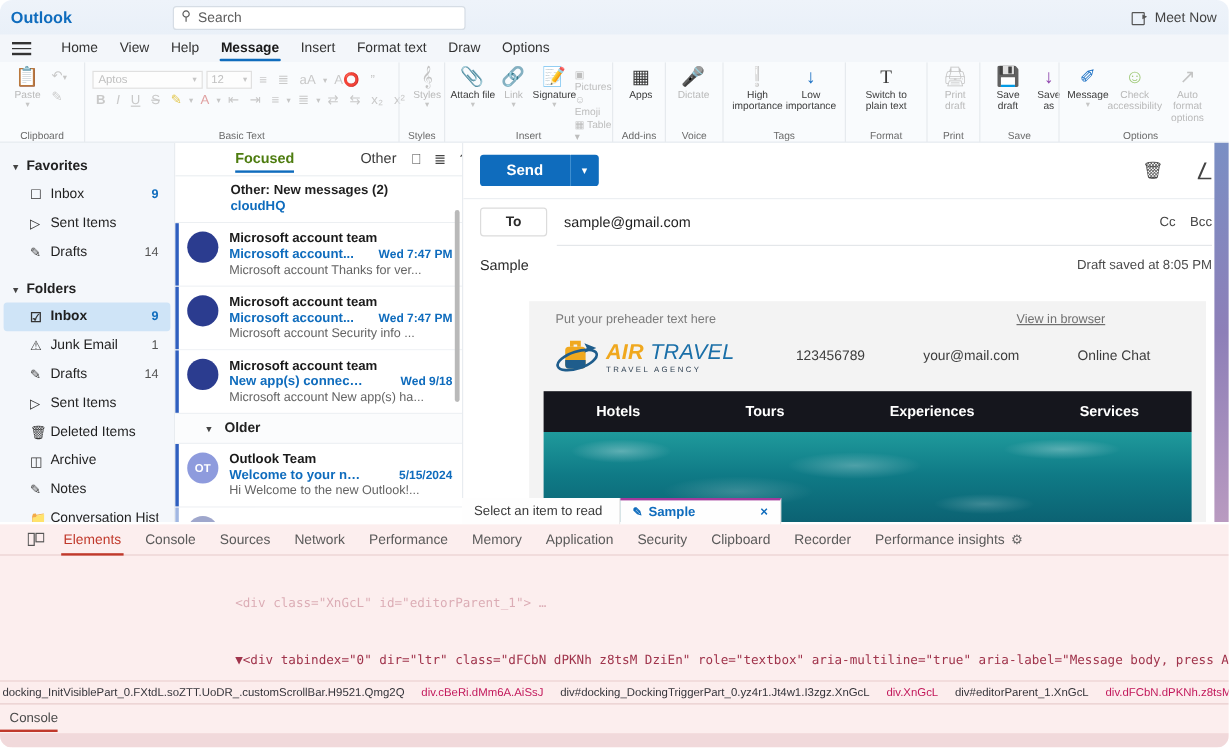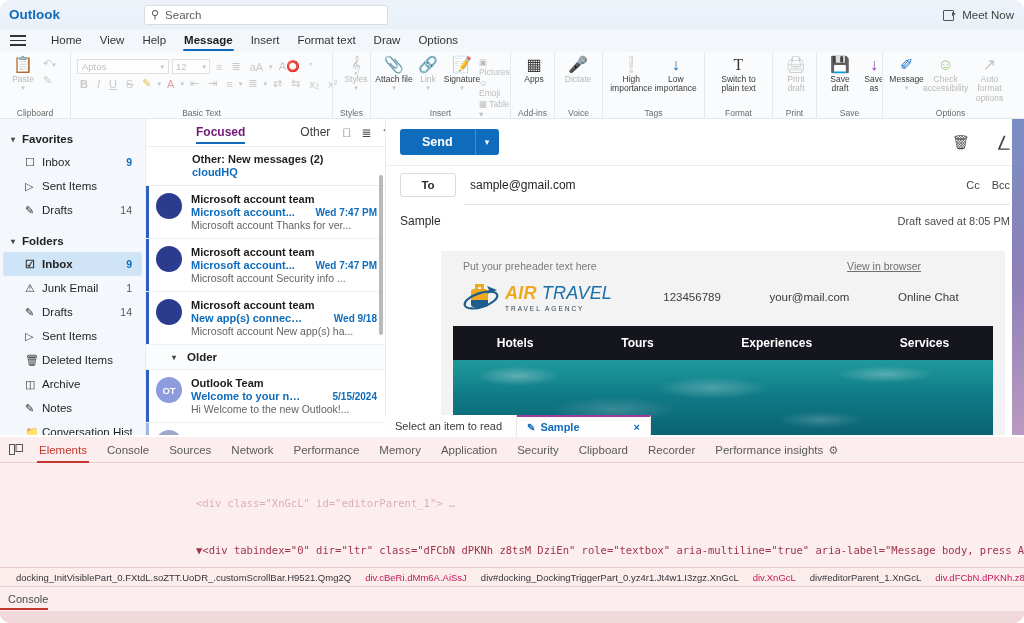--- a/index.html
+++ b/index.html
@@ -133,21 +133,21 @@
     background: #fff; border-left: 1px solid #e8ecf0; overflow: hidden;
   }
   .ml-head {
     height: 28px; display: flex; align-items: center; padding: 0 8px;
     border-bottom: 1px solid #eceff2;
   }
   .ml-pivot {
     font-size: 12px; margin-right: 13px; color: #3a3a3a; cursor: pointer; position: relative;
     padding-bottom: 2px; margin-left: 42px;
   }
-  .ml-pivot.active { color: #701a75; font-weight: 700; }
+  .ml-pivot.active { color: #4d7c0f; font-weight: 700; }
   .ml-pivot.active::after {
     content: ""; position: absolute; bottom: -3px; left: 0; right: 0; height: 2px; background: #0f6cbd;
   }
   .ml-tools { margin-left: auto; display: flex; gap: 11px; color: #444; font-size: 12px; }
   .ml-banner { padding: 6px 10px 7px 46px; border-bottom: 1px solid #eceff2; }
   .ml-banner .b1 { font-size: 11px; font-weight: 700; color: #1f1f1f; }
   .ml-banner .b2 { font-size: 11px; color: #0f6cbd; font-weight: 600; margin-top: 1px; }
   .ml-row {
     display: flex; padding: 7px 8px 7px 10px; border-bottom: 1px solid #eef1f4;
     position: relative; cursor: pointer; background: #fff;
@@ -272,21 +272,21 @@
   .doc-tab.active .pen { margin-right: 5px; font-size: 10px; }
   .doc-tab.active .x { color: #0f6cbd; font-size: 11px; margin-left: 14px; }
   .doc-tab.plain { min-width: 132px; }
 
   
   .devtools {
     position: absolute; left: 0; top: 437px; width: 1024px; height: 186px;
     background: rgba(252,236,236,0.90); overflow: hidden;
   }
   .dt-tabbar {
-    height: 26px; display: flex; align-items: center; padding-left: 3px;
+    height: 26px; display: flex; align-items: center; padding-left: 17px;
     border-bottom: 1px solid rgba(214,174,174,.55);
   }
   .dt-insp { width: 26px; display: flex; align-items: center; justify-content: center; color: #555; }
   .dt-insp svg { display: block; }
   .dt-tab {
     padding: 0 10px; height: 26px; line-height: 26px; font-size: 11.5px; color: #5a5a5a;
     position: relative; cursor: pointer; white-space: nowrap;
   }
   .dt-tab.active { color: #c0392b; }
   .dt-tab.active::after {
@@ -296,21 +296,21 @@
   .dt-code {
     font-family: "DejaVu Sans Mono", "Liberation Mono", monospace;
     font-size: 10.5px; line-height: 15.5px; padding: 2px 0 0 0; white-space: pre;
     color: #a0344c; overflow: hidden; height: 120px;
   }
   .dt-code .ln { padding-left: 196px; }
 
   
   .dt-crumbs {
     position: absolute; left: 0; bottom: 37px; width: 1024px; height: 19px;
-    display: flex; align-items: center; gap: 14px; padding-left: 16px;
+    display: flex; align-items: center; gap: 14px; padding-left: 2px;
     font-size: 9.5px; white-space: nowrap; overflow: hidden;
     border-top: 1px solid rgba(214,174,174,.5);
     background: rgba(252,236,236,0.55);
   }
   .crumb { color: #34343a; }
   .crumb.pink { color: #c2185b; }
   .dt-console {
     position: absolute; left: 0; bottom: 0; width: 1024px; height: 37px;
     border-top: 1px solid rgba(214,174,174,.5);
   }

